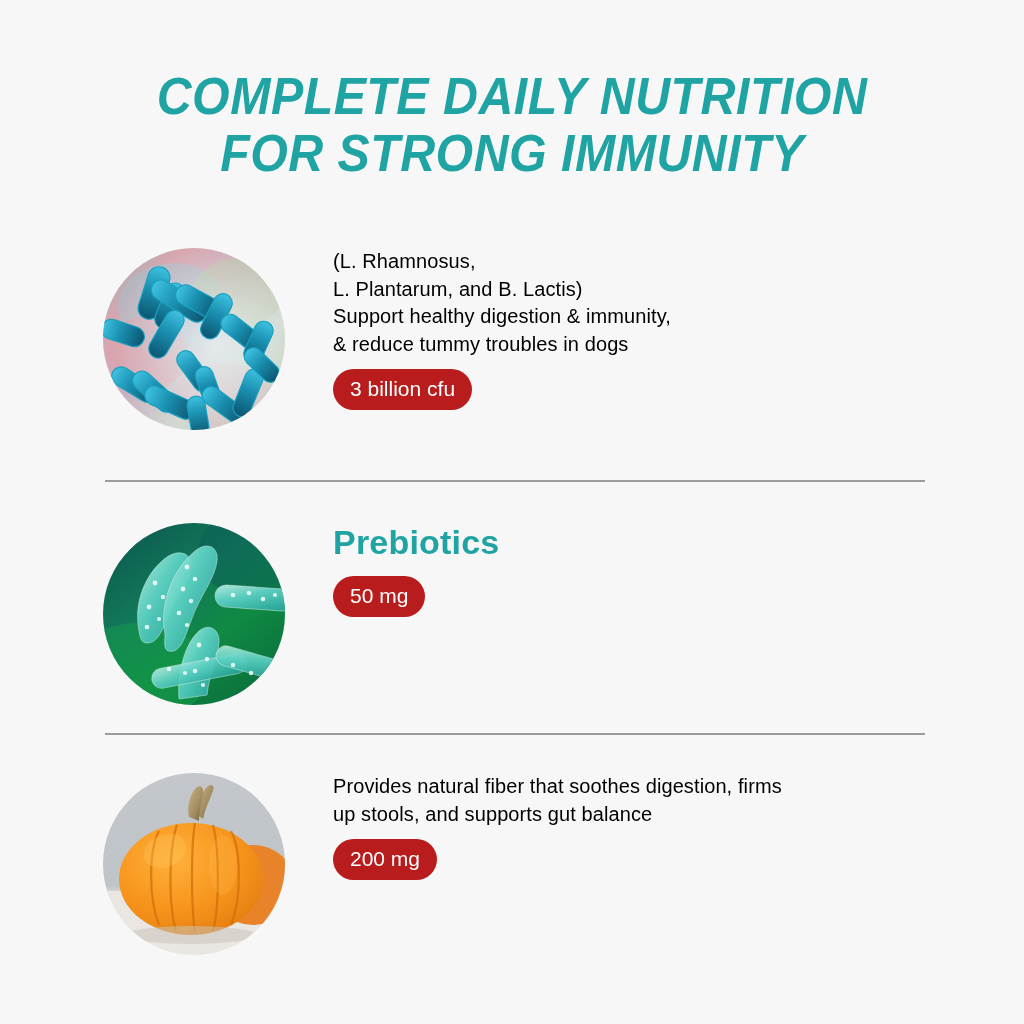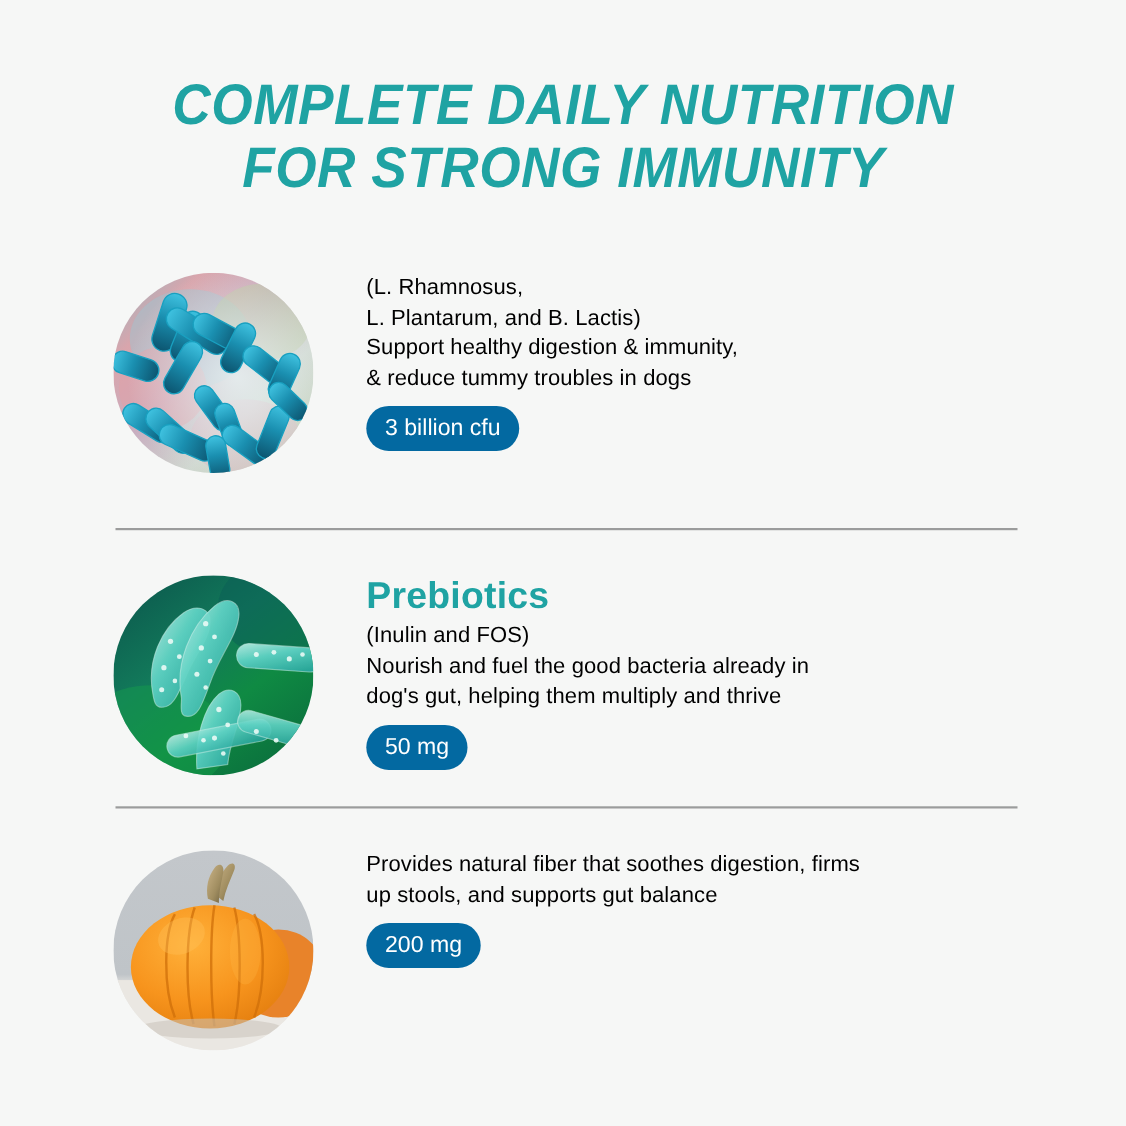--- a/index.html
+++ b/index.html
@@ -82,21 +82,21 @@
     color: #000000;
     font-size: 20px;
     line-height: 27.5px;
     margin: 0;
     white-space: pre-line;
     letter-spacing: 0.1px;
   }
   .pill {
     display: inline-block;
     margin-top: 11px;
-    background: #0369a1;
+    background: #b91c1c;
     color: #ffffff;
     font-size: 21px;
     line-height: 21px;
     padding: 9px 17px 11px 17px;
     border-radius: 22px;
     white-space: nowrap;
   }
 
   
   .divider {
@@ -229,23 +229,20 @@
             <circle cx="66" cy="146" r="2.2"></circle>
           <circle cx="82" cy="150" r="2.1"></circle>
             <circle cx="130" cy="142" r="2.3"></circle>
           <circle cx="148" cy="150" r="2.2"></circle>
             <circle cx="164" cy="158" r="2.1"></circle>
         </g>
       </svg>
     </div>
     <div class="body-col">
       <div class="heading">Prebiotics</div>
-      <div class="desc">(Inulin and FOS)
-Nourish and fuel the good bacteria already in
-dog's gut, helping them multiply and thrive</div>
       <div class="pill">50 mg</div>
     </div>
   </div>
 
   <div class="divider" id="divider-1"></div>
 
   <div class="section" id="section-2">
     <div class="thumb">
       <svg viewBox="0 0 182 182" xmlns="http://www.w3.org/2000/svg" aria-hidden="true">
         <defs>

